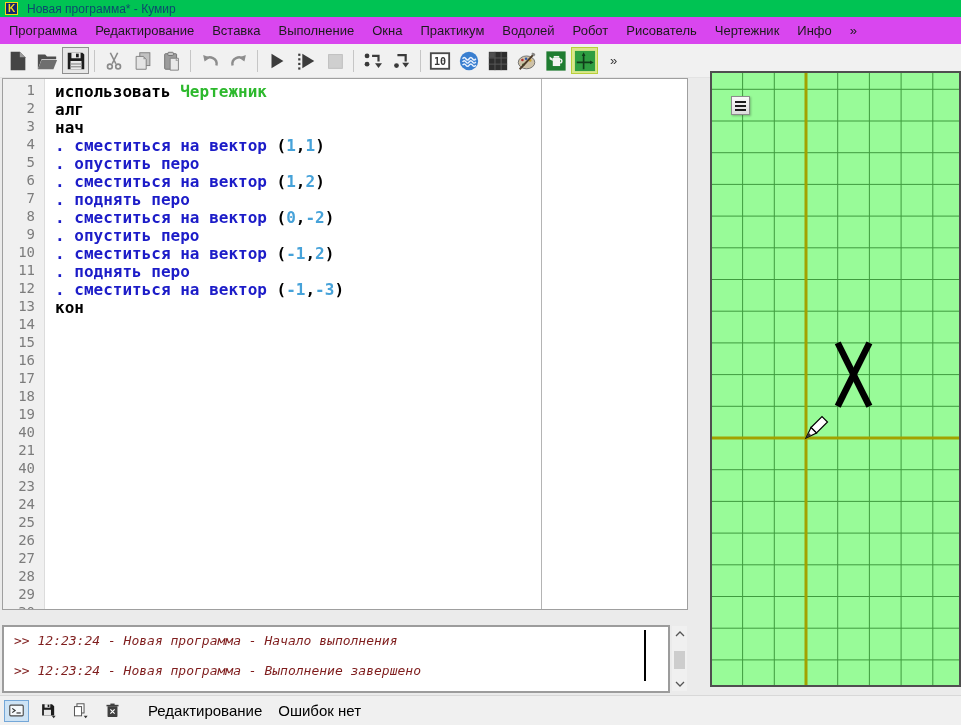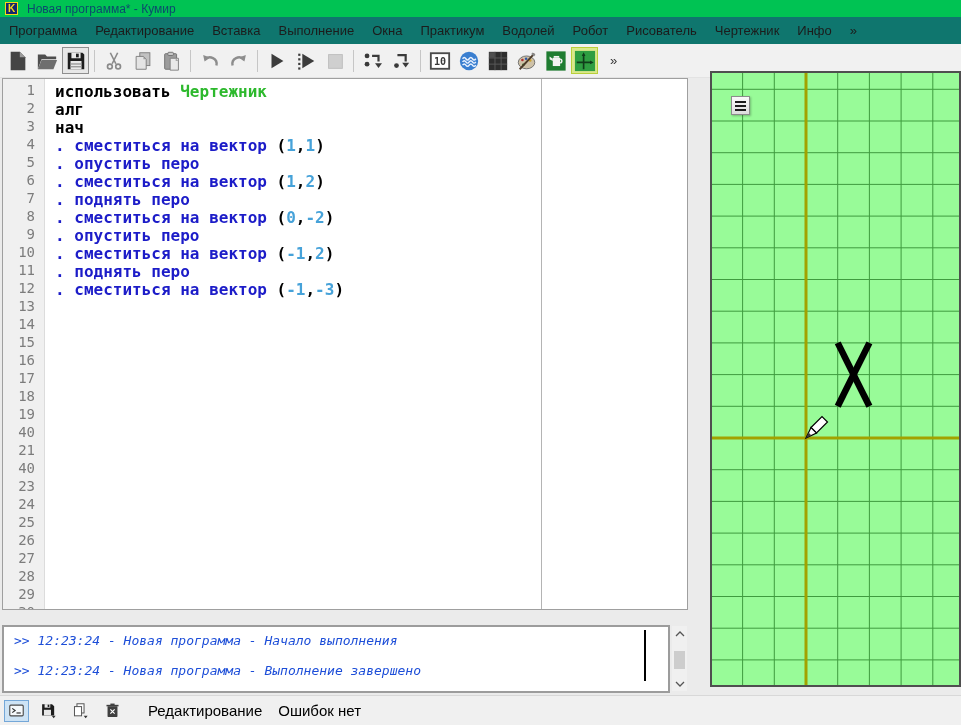--- a/index.html
+++ b/index.html
@@ -3,42 +3,42 @@
 <meta charset="utf-8">
 <style>
   * { margin:0; padding:0; box-sizing:border-box; }
   html,body { width:961px; height:725px; }
   body { position:relative; background:#ebebeb; font-family:"Liberation Sans",sans-serif; overflow:hidden; }
 
   .titlebar { position:absolute; left:0; top:0; width:100%; height:17px; background:#00c353; display:flex; align-items:center; }
   .appicon { width:13px; height:13px; margin-left:5px; background:#17266d; border:1px solid #f7d917; color:#f7d917; font-size:10px; font-weight:bold; display:flex; align-items:center; justify-content:center; line-height:1; }
   .wtitle { color:#0c4a6e; font-size:12px; margin-left:9px; white-space:nowrap; }
 
-  .menubar { position:absolute; left:0; top:17px; width:100%; height:27px; background:#0f766e; display:flex; align-items:center; font-size:13px; color:#1c1c1c; }
+  .menubar { position:absolute; left:0; top:17px; width:100%; height:27px; background:#d946ef; display:flex; align-items:center; font-size:13px; color:#1c1c1c; }
   .mi { padding:5px 9px; white-space:nowrap; }
 
   .toolbar { position:absolute; left:0; top:44px; width:100%; height:34px; background:#f1f1f1; border-bottom:1px solid #e3e3e3; display:flex; align-items:center; padding-left:3px; }
   .tb { width:27px; height:27px; display:flex; align-items:center; justify-content:center; border:1px solid transparent; margin:0 1px; }
   .tb .ic, .sb .ic { display:flex; }
   .tb svg { width:22px; height:22px; display:block; }
   .tb.pressed { background:#e7e7e7; border-color:#8f8f8f; }
   .tb.active  { background:#d9e88a; border-color:#b9cf3a; }
   .tsep { width:1px; height:22px; background:#c6c6c6; margin:0 4px; }
   .tb-ovf { font-size:13px; color:#333; }
 
   .editor { position:absolute; left:2px; top:78px; width:686px; height:532px; background:#fff; border:1px solid #9f9f9f; overflow:hidden; }
   .gutter { position:absolute; left:0; top:0; width:42px; height:100%; background:#f0f0f0; border-right:1px solid #dcdcdc; padding-top:3px; overflow:hidden; }
   .ln { height:18px; line-height:18px; text-align:right; padding-right:9px; font:14px "DejaVu Sans Mono",monospace; color:#7c7c7c; }
   .codearea { position:absolute; left:43px; top:0; right:0; height:100%; padding:3px 0 0 9px; overflow:hidden; }
   .cl { height:18px; line-height:18px; font:bold 16px "DejaVu Sans Mono",monospace; white-space:pre; }
   .tk-kw{color:#000}.tk-actor{color:#2db92d}.tk-cmd{color:#1c1cc8}.tk-num{color:#46a2d9}.tk-pun{color:#000}
   .marginline { position:absolute; left:538px; top:0; width:1px; height:100%; background:#b4b4b4; }
 
   .console { position:absolute; left:2px; top:625px; width:668px; height:68px; background:#fff; border:2px solid #9c9c9c; padding:6px 0 0 10px; overflow:hidden; }
-  .cline { font:italic 13px "DejaVu Sans Mono",monospace; color:#1d4ed8; height:14px; margin-bottom:16px; white-space:pre; }
+  .cline { font:italic 13px "DejaVu Sans Mono",monospace; color:#7f1d1d; height:14px; margin-bottom:16px; white-space:pre; }
   .ccursor { position:absolute; left:640px; top:3px; width:2px; height:51px; background:#000; }
 
   .cscroll { position:absolute; left:672px; top:626px; width:15px; height:65px; background:#f0f0f0; }
   .cs-up,.cs-down { position:absolute; left:0; width:15px; height:13px; display:flex; align-items:center; justify-content:center; }
   .cs-up{top:1px} .cs-down{bottom:1px}
   .cs-thumb { position:absolute; left:2px; top:25px; width:11px; height:18px; background:#cdcdcd; }
 
   .statusbar { position:absolute; left:0; top:695px; width:100%; height:30px; background:#f0f0f0; border-top:1px solid #d8d8d8; display:flex; align-items:center; padding-left:4px; font-size:15px; color:#000; }
   .sb { width:25px; height:22px; display:flex; align-items:center; justify-content:center; border:1px solid transparent; margin-right:7px; }
   .sb svg { width:17px; height:17px; display:block; }
@@ -298,20 +298,21 @@
       <div class="cl"><span class="tk-kw">нач</span></div>
       <div class="cl"><span class="tk-cmd">. сместиться на вектор </span><span class="tk-pun">(</span><span class="tk-num">1</span><span class="tk-pun">,</span><span class="tk-num">1</span><span class="tk-pun">)</span></div>
       <div class="cl"><span class="tk-cmd">. опустить перо</span></div>
       <div class="cl"><span class="tk-cmd">. сместиться на вектор </span><span class="tk-pun">(</span><span class="tk-num">1</span><span class="tk-pun">,</span><span class="tk-num">2</span><span class="tk-pun">)</span></div>
       <div class="cl"><span class="tk-cmd">. поднять перо</span></div>
       <div class="cl"><span class="tk-cmd">. сместиться на вектор </span><span class="tk-pun">(</span><span class="tk-num">0</span><span class="tk-pun">,</span><span class="tk-num">-2</span><span class="tk-pun">)</span></div>
       <div class="cl"><span class="tk-cmd">. опустить перо</span></div>
       <div class="cl"><span class="tk-cmd">. сместиться на вектор </span><span class="tk-pun">(</span><span class="tk-num">-1</span><span class="tk-pun">,</span><span class="tk-num">2</span><span class="tk-pun">)</span></div>
       <div class="cl"><span class="tk-cmd">. поднять перо</span></div>
       <div class="cl"><span class="tk-cmd">. сместиться на вектор </span><span class="tk-pun">(</span><span class="tk-num">-1</span><span class="tk-pun">,</span><span class="tk-num">-3</span><span class="tk-pun">)</span></div>
+      <div class="cl"><span class="tk-kw">кон</span></div>
       <div class="cl"></div>
       <div class="cl"></div>
       <div class="cl"></div>
       <div class="cl"></div>
       <div class="cl"></div>
       <div class="cl"></div>
       <div class="cl"></div>
       <div class="cl"></div>
       <div class="cl"></div>
       <div class="cl"></div>

